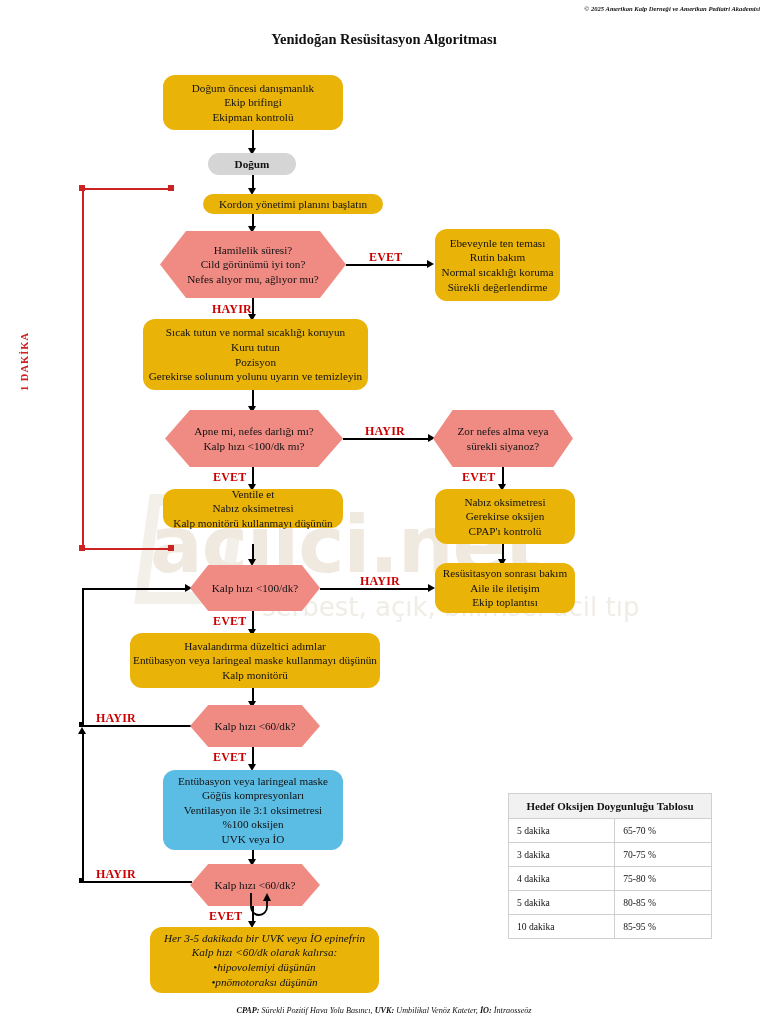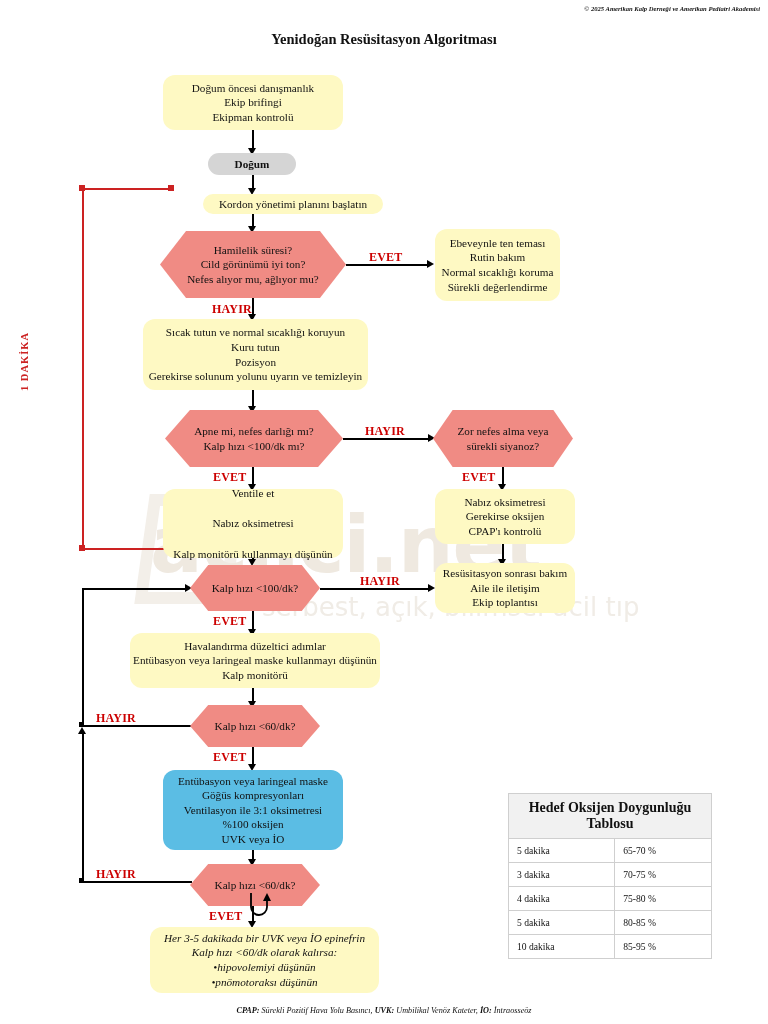--- a/index.html
+++ b/index.html
@@ -51,21 +51,21 @@
     align-items: center;
     justify-content: center;
     text-align: center;
     font-size: 11.2px;
     line-height: 1.30;
     z-index: 3;
   }
   .node .ln { display: block; white-space: nowrap; }
 
   .green {
-    background: #fef9c3;
+    background: #eab308;
     border-radius: 12px;
   }
   .blue {
     background: #5bbde4;
     border-radius: 12px;
   }
   .grey {
     background: #d5d5d5;
     border-radius: 14px;
     font-weight: bold;
@@ -185,21 +185,21 @@
     width: 204px;
     border-collapse: collapse;
     font-size: 9.6px;
     background: #ffffff;
     z-index: 4;
   }
   #sat-table th {
     background: #f1f1f1;
     border: 1px solid #cfcfcf;
     padding: 6px 4px;
-    font-size: 14px;
+    font-size: 11px;
     font-weight: bold;
     text-align: center;
   }
   #sat-table td {
     border: 1px solid #cfcfcf;
     padding: 6px 8px;
     text-align: left;
     white-space: nowrap;
   }
 
@@ -291,21 +291,21 @@
 <div class="edge-label" style="left:213px; top:470px;">EVET</div>
 
 <div class="node hex" style="left:433px; top:410px; width:140px; height:57px;">
   <span class="ln">Zor nefes alma veya</span>
   <span class="ln">sürekli siyanoz?</span>
 </div>
 <div class="ln-v" style="left:502px; top:467px; height:20px;"></div>
 <div class="arrow-d" style="left:498px; top:484px;"></div>
 <div class="edge-label" style="left:462px; top:470px;">EVET</div>
 
-<div class="node green" style="left:163px; top:489px; width:180px; height:69px;gap:16px;">
+<div class="node green" style="left:163px; top:489px; width:180px; height:39px;">
   <span class="ln">Ventile et</span>
   <span class="ln">Nabız oksimetresi</span>
   <span class="ln">Kalp monitörü kullanmayı düşünün</span>
 </div>
 <div class="ln-v" style="left:252px; top:544px; height:18px;"></div>
 <div class="arrow-d" style="left:248px; top:559px;"></div>
 
 <div class="node green" style="left:435px; top:489px; width:140px; height:55px;">
   <span class="ln">Nabız oksimetresi</span>
   <span class="ln">Gerekirse oksijen</span>

